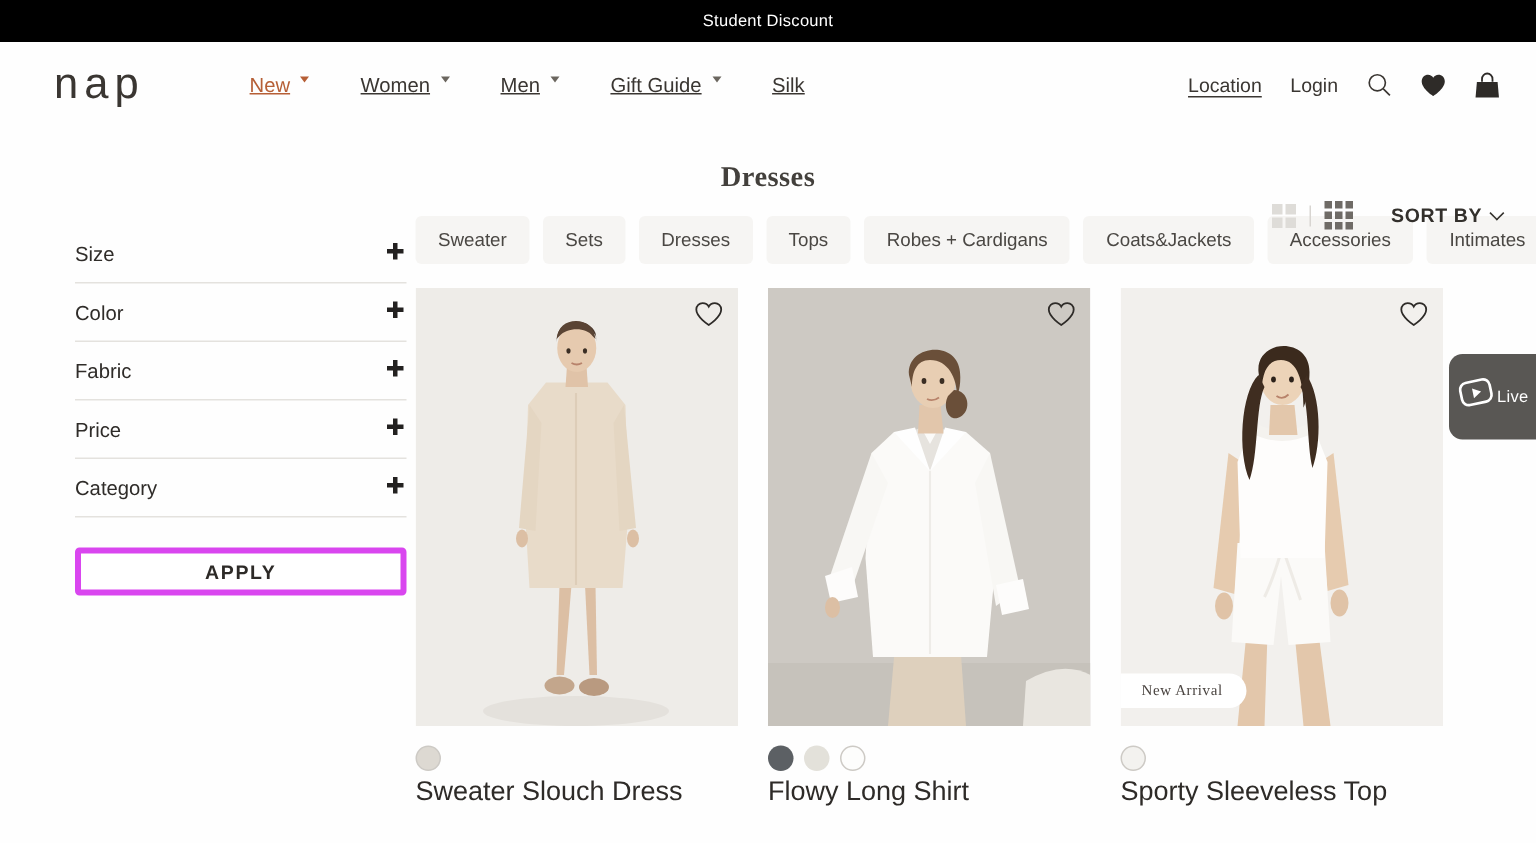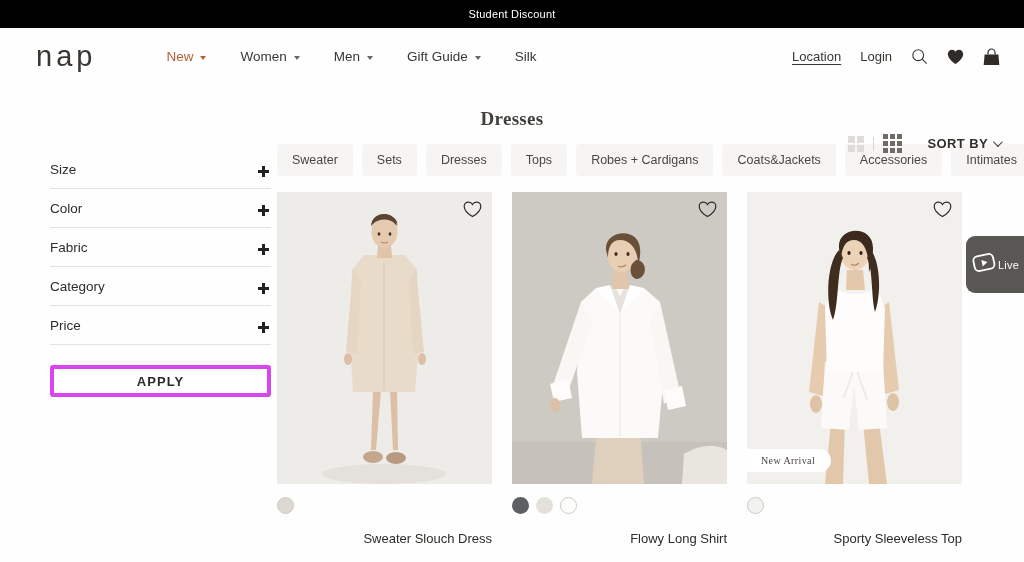--- a/index.html
+++ b/index.html
@@ -24,22 +24,22 @@
     display: flex; align-items: center; padding: 0 24px;
     position: relative;
   }
   .logo {
     font-size: 29px; letter-spacing: 4px; color: #3a3632;
     font-weight: 400; line-height: 1; margin-left: 12px; margin-right: 70px;
     font-family: "Liberation Sans", sans-serif;
   }
   .mainnav { display: flex; align-items: center; gap: 34px; }
   .navitem {
-    display: flex; align-items: center; gap: 7px;
-    font-size: 13.5px; color: #3a3632; cursor: pointer;
+    display: flex; gap: 7px;
+    font-size: 13.5px; color: #3a3632; cursor: pointer; text-decoration: underline;
   }
   .navitem.accent { color: #b65f36; }
   .caret {
     width: 0; height: 0; border-left: 3.5px solid transparent;
     border-right: 3.5px solid transparent; border-top: 4.5px solid #6b665f;
     display: inline-block; margin-top: 2px;
   }
   .navitem.accent .caret { border-top-color: #b65f36; }
 
   .headright {
@@ -74,21 +74,21 @@
   }
   .chev { width: 7px; height: 7px; border-right: 1.4px solid #33302c;
           border-bottom: 1.4px solid #33302c; transform: rotate(45deg) translateY(-2px); }
 
   
   .body-wrap { display: flex; padding: 0 24px; margin-top: 14px; }
 
   
   .sidebar { width: 247px; flex: 0 0 247px; padding-left: 26px; padding-top: 6px; }
   .filter-row {
-    display: flex; align-items: flex-end; justify-content: space-between;
+    display: flex; align-items: flex-start; justify-content: space-between;
     padding: 12px 2px 11px 0; border-bottom: 1px solid #e4e2de; cursor: pointer;
   }
   .filter-label { font-size: 13.5px; color: #2f2c29; }
   .plus { position: relative; width: 11px; height: 11px; }
   .plus::before, .plus::after {
     content: ""; position: absolute; background: #232120;
   }
   .plus::before { left: 0; top: 4.4px; width: 11px; height: 2.2px; }
   .plus::after { top: 0; left: 4.4px; height: 11px; width: 2.2px; }
   .apply-btn {
@@ -118,21 +118,21 @@
   }
   .badge {
     position: absolute; left: 0; bottom: 12px;
     background: #fff; border-radius: 0 16px 16px 0;
     padding: 6px 16px 6px 14px; font-family: "Liberation Serif", serif;
     font-size: 10px; color: #4a4440; letter-spacing: .4px;
   }
   .swatches { display: flex; gap: 7px; margin-top: 13px; }
   .sw { width: 17px; height: 17px; border-radius: 50%; cursor: pointer; }
   .sw.ring { border: 1px solid #cdcac5; }
-  .prod-name { margin-top: 17px; font-size: 13px; color: #2e2b28; text-align: right; }
+  .prod-name { margin-top: 3px; font-size: 18px; color: #2e2b28; }
 
   
   .live {
     position: absolute; right: 0; top: 236px;
     width: 58px; height: 57px; background: #595754;
     border-radius: 9px 0 0 9px;
     display: flex; flex-direction: row; align-items: center;
     justify-content: center; gap: 1px; cursor: pointer;
   }
   .live-label { color: #fff; font-size: 11px; letter-spacing: .2px; }
@@ -230,25 +230,25 @@
       </div>
       <div class="filter-row">
         <span class="filter-label">Color</span>
         <span class="plus"></span>
       </div>
       <div class="filter-row">
         <span class="filter-label">Fabric</span>
         <span class="plus"></span>
       </div>
       <div class="filter-row">
+        <span class="filter-label">Price</span>
+        <span class="plus"></span>
+      </div>
+      <div class="filter-row">
         <span class="filter-label">Category</span>
-        <span class="plus"></span>
-      </div>
-      <div class="filter-row">
-        <span class="filter-label">Price</span>
         <span class="plus"></span>
       </div>
       <button class="apply-btn">APPLY</button>
     </aside>
 
     <main class="main">
 
       <div class="chips">
         <div class="chip">Sweater</div>
         <div class="chip">Sets</div>

